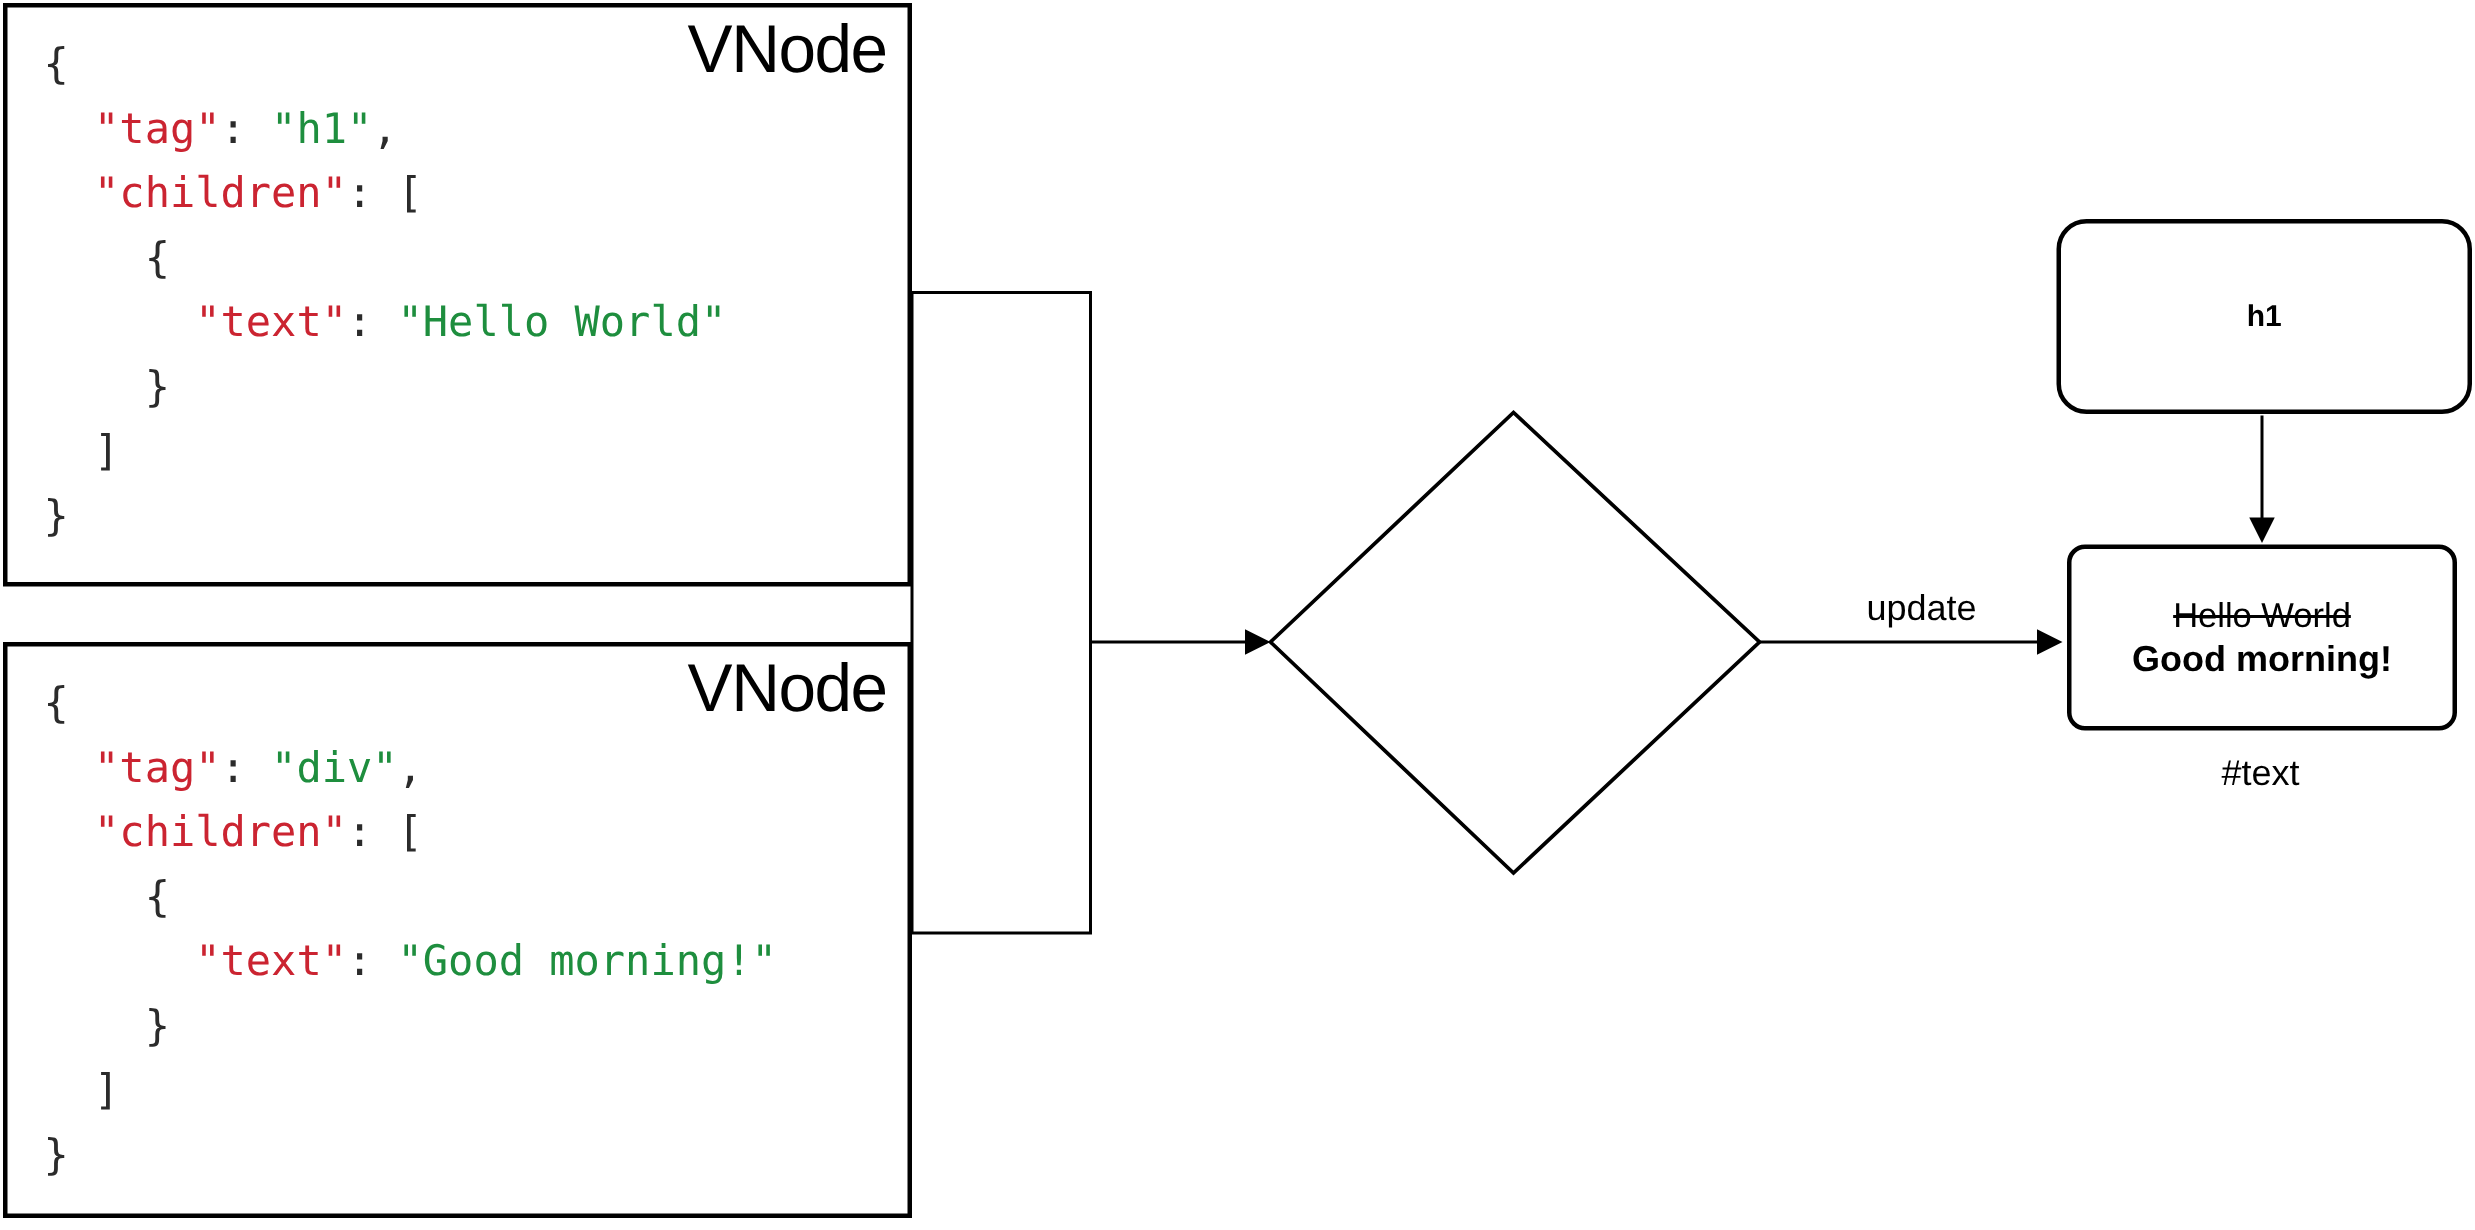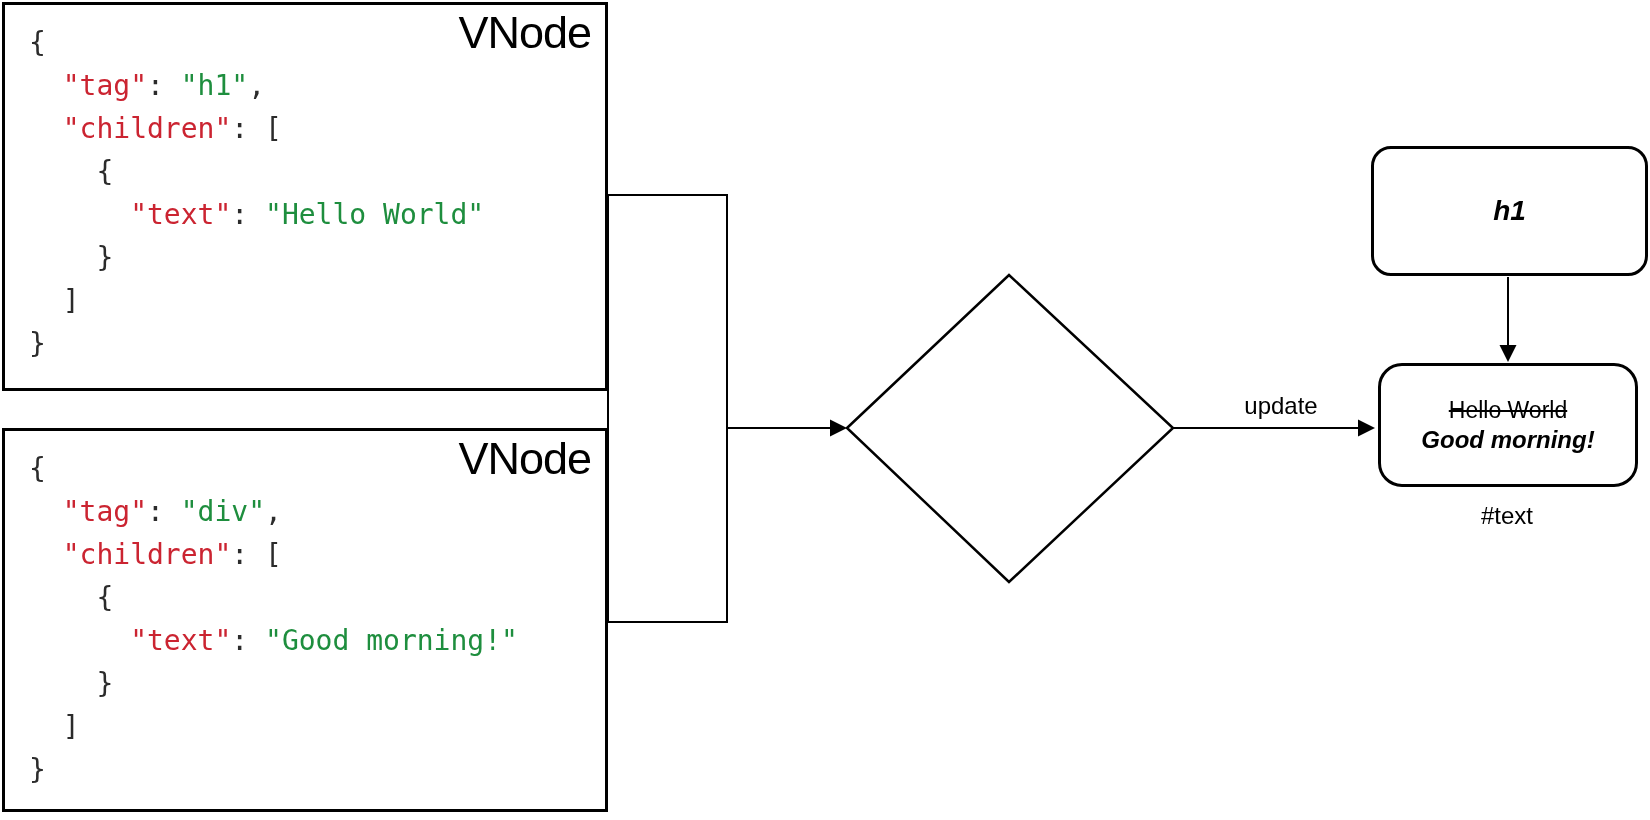--- a/index.html
+++ b/index.html
@@ -38,25 +38,25 @@
   }
   #comparator-label{left:910px;top:414px;width:200px;}
   #update-label{left:1196px;top:392px;width:170px;}
   #text-caption{left:1407px;top:502px;width:200px;}
   .round-node{
     position:absolute;background:#ffffff;border:3px solid var(--stroke);
     box-sizing:border-box;display:flex;flex-direction:column;
     align-items:center;justify-content:center;color:#000;
   }
   #h1-node{left:1371px;top:146px;width:277px;height:130px;border-radius:20px;}
-  #h1-node .node-label{font-size:28px;font-weight:bold;font-style:italic;}
-  #text-node{left:1378px;top:363px;width:260px;height:124px;border-radius:24px;}
+  #h1-node .node-label{font-size:20px;font-weight:bold;}
+  #text-node{left:1378px;top:363px;width:260px;height:124px;border-radius:12px;}
   #text-node .old-line{font-size:23px;line-height:30px;text-decoration:line-through;
     text-decoration-thickness:2px;}
-  #text-node .new-line{font-size:24px;line-height:30px;font-weight:bold;font-style:italic;}
+  #text-node .new-line{font-size:24px;line-height:30px;font-weight:bold;}
 </style>
 </head>
 <body>
 
 <div id="canvas">
 
   <div class="vnode-box" id="vnode-old">
     <div class="vnode-title">VNode</div>
     <pre class="code"><div class="code-line"><span class="tok-p">{</span></div><div class="code-line"><span class="tok-p">  </span><span class="tok-k">"tag"</span><span class="tok-p">: </span><span class="tok-v">"h1"</span><span class="tok-p">,</span></div><div class="code-line"><span class="tok-p">  </span><span class="tok-k">"children"</span><span class="tok-p">: [</span></div><div class="code-line"><span class="tok-p">    {</span></div><div class="code-line"><span class="tok-p">      </span><span class="tok-k">"text"</span><span class="tok-p">: </span><span class="tok-v">"Hello World"</span></div><div class="code-line"><span class="tok-p">    }</span></div><div class="code-line"><span class="tok-p">  ]</span></div><div class="code-line"><span class="tok-p">}</span></div></pre>
   </div>

